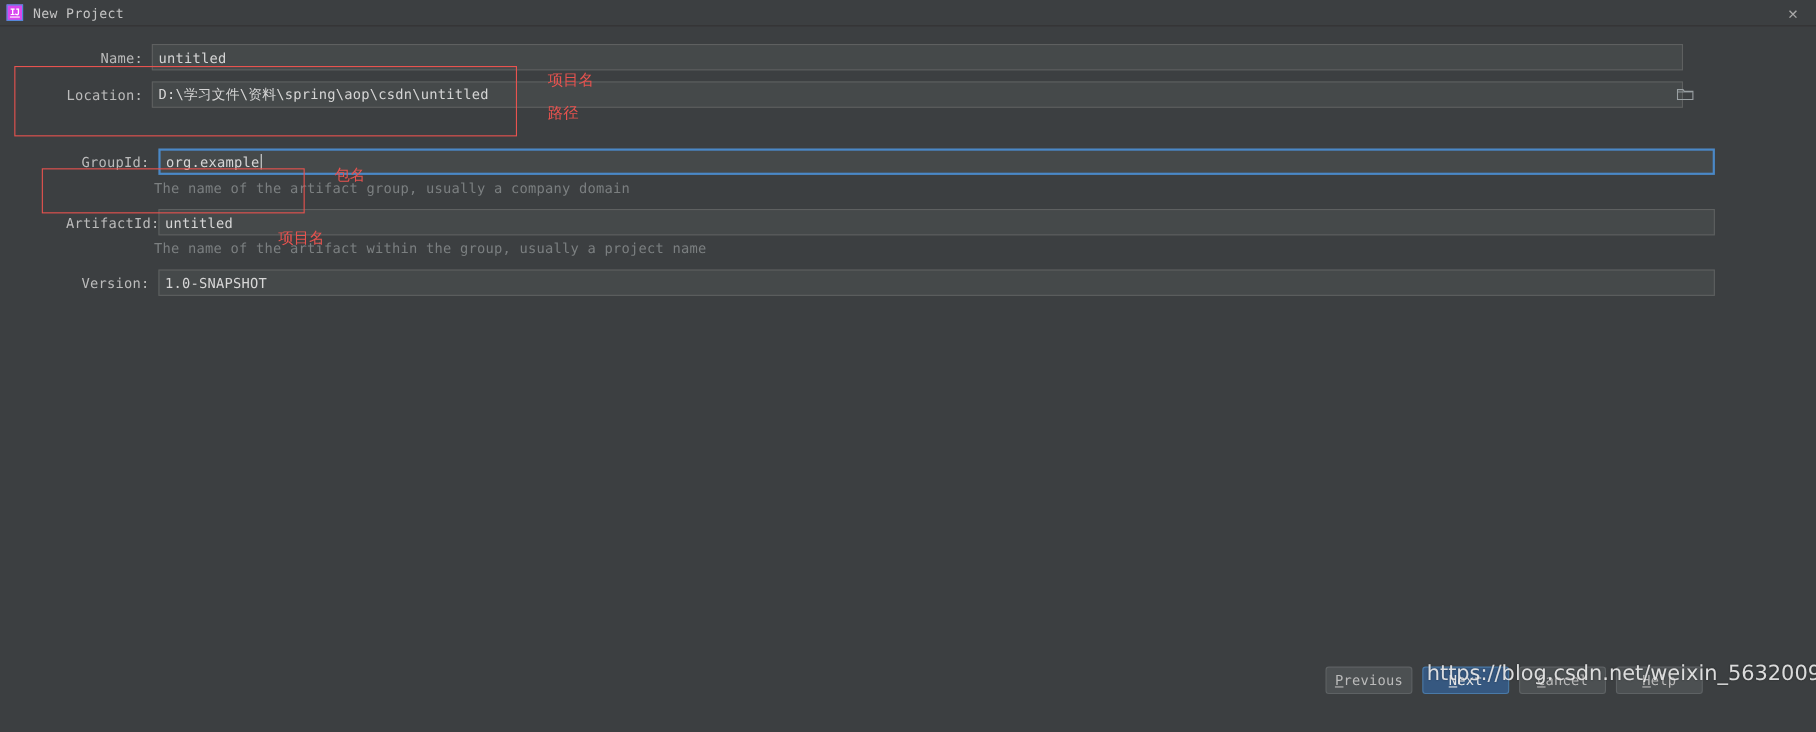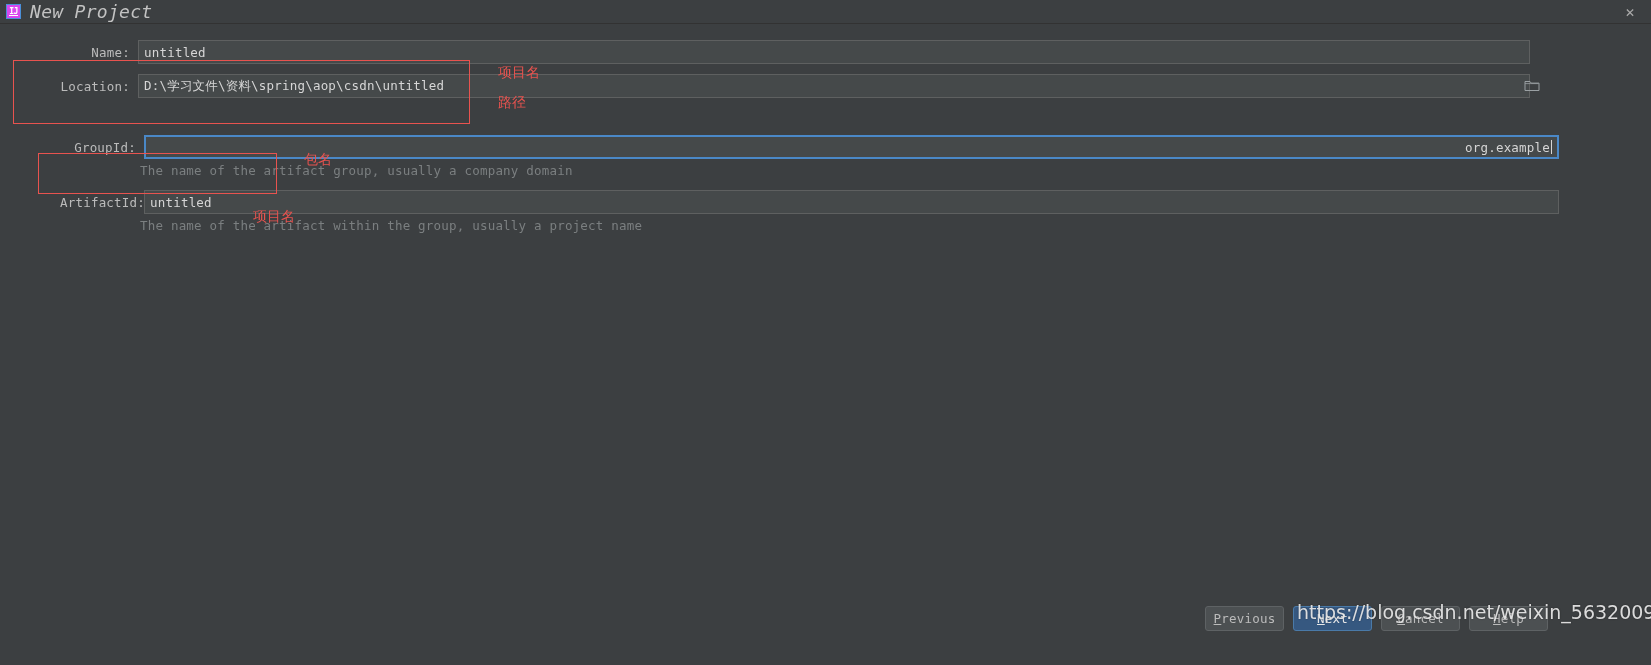--- a/index.html
+++ b/index.html
@@ -46,24 +46,23 @@
   }
   .ij-logo::after {
     content: "";
     position: absolute;
     left: 2px; right: 2px; bottom: 2px;
     height: 1.5px;
     background: #ffffff;
   }
   .titlebar-text {
     margin-left: 9px;
-    font-size: 18px;
+    font-size: 12px;
     color: #c3c3c3;
     letter-spacing: 0.3px;
-    font-style: italic;
   }
   .close-btn {
     position: absolute;
     right: 12px;
     top: 3px;
     width: 18px; height: 18px;
     display: flex;
     align-items: center;
     justify-content: center;
     font-size: 15px;
@@ -159,21 +158,21 @@
   .sep-line {
     flex: 1;
     height: 1px;
     background: #4f5253;
     margin-left: 10px;
   }
 
   
   #row-groupid { left: 60px; top: 112px; }
   #row-groupid .lbl { width: 76px; padding-right: 8px; }
-  #row-groupid .field { width: 1415px; justify-content: flex-end; }
+  #row-groupid .field { width: 1415px; }
 
   .hint {
     position: absolute;
     font-size: 12.5px;
     color: #7b7f80;
     letter-spacing: 0.2px;
     white-space: nowrap;
   }
   #hint-groupid { left: 140px; top: 140px; }
 
@@ -306,20 +305,24 @@
       </div>
   </div>
   <div class="hint" id="hint-groupid">The name of the artifact group, usually a company domain</div>
 
   <div class="row" id="row-artifactid">
     <div class="lbl">ArtifactId:</div>
     <div class="field">untitled</div>
   </div>
   <div class="hint" id="hint-artifactid">The name of the artifact within the group, usually a project name</div>
 
+  <div class="row" id="row-version">
+    <div class="lbl">Version:</div>
+    <div class="field">1.0-SNAPSHOT</div>
+  </div>
 
   <div class="red-box" id="redbox-top"></div>
   <div class="red-box" id="redbox-group"></div>
 
   <div class="red-note" id="note-name">项目名</div>
   <div class="red-note" id="note-path">路径</div>
   <div class="red-note" id="note-package">包名</div>
   <div class="red-note" id="note-projname">项目名</div>
 
 </div>

